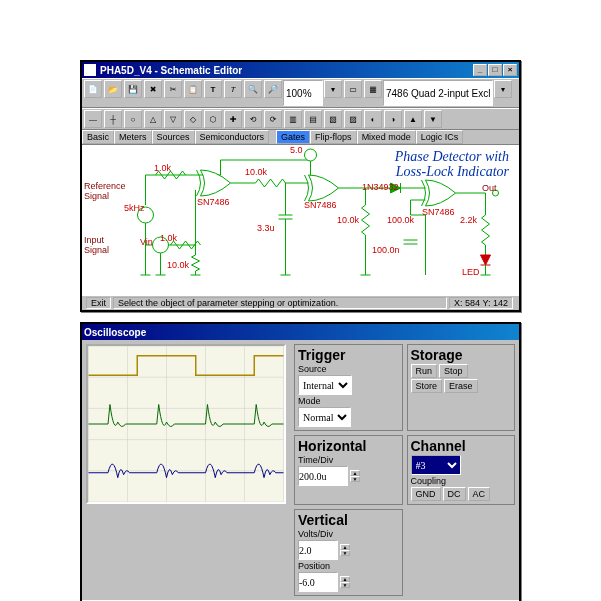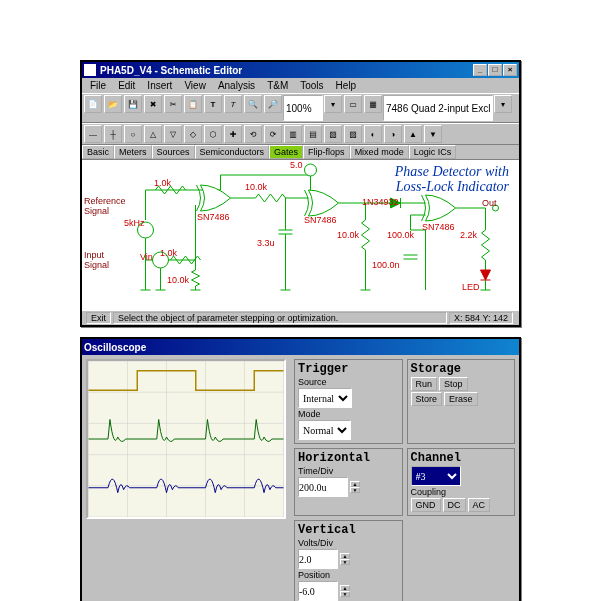--- a/index.html
+++ b/index.html
@@ -10,34 +10,34 @@
   .titlebar .icon { width: 12px; height: 12px; background: #fff; margin-right: 4px; display: inline-block; }
   .titlebar .spacer { flex: 1; }
   .titlebtn { width: 14px; height: 12px; background: #c0c0c0; border: 1px outset #fff; margin-left: 1px; font-size: 8px; line-height: 10px; text-align: center; color: #000; cursor: pointer; }
   .menubar { display: flex; background: #c0c0c0; padding: 1px 2px; font-size: 10px; }
   .menubar span { padding: 1px 6px; cursor: pointer; }
   .toolbar { display: flex; background: #c0c0c0; border-top: 1px solid #fff; border-bottom: 1px solid #808080; padding: 1px; }
   .tbtn { width: 18px; height: 18px; border: 1px outset #fff; background: #c0c0c0; margin: 0 1px; cursor: pointer; display: flex; align-items: center; justify-content: center; font-size: 8px; }
   .tinput { height: 18px; border: 1px inset #fff; background: #fff; font-size: 10px; padding: 12px 2px; }
   .tabbar { display: flex; background: #c0c0c0; border-bottom: 1px solid #808080; font-size: 9px; }
   .tab { border: 1px outset #fff; padding: 1px 4px; background: #c0c0c0; cursor: pointer; }
-  .tab.active { background: #84cc16; }
+  .tab.active { background: #3b82f6; margin-left: 7px; }
   .schematic-canvas { background: #fff; height: 150px; position: relative; overflow: hidden; }
   .statusbar { background: #c0c0c0; border-top: 1px solid #fff; font-size: 9px; padding: 1px 4px; display: flex; }
   .statusbar .cell { border: 1px inset #fff; padding: 0 4px; margin-right: 2px; }
   
   .sch-label { position: absolute; font-size: 9px; color: #800; }
   .sch-title { position: absolute; right: 10px; top: 4px; color: #0033aa; font-style: italic; font-family: serif; font-size: 14px; text-align: right; line-height: 1.1; }
   
   .osc-body { display: flex; }
   .osc-display { flex: 0 0 200px; background: #f5f5e8; border: 2px inset #fff; margin: 4px; position: relative; height: 160px; }
   .osc-grid line { stroke: #ccc; stroke-width: 0.5; }
   .osc-controls { flex: 1; padding: 4px; display: grid; grid-template-columns: 1fr 1fr; gap: 4px; font-size: 10px; }
   .group { border: 1px solid #808080; padding: 2px 3px; }
-  .group .gtitle { font-weight: bold; font-size: 12px; font-family: Liberation Mono, monospace; }
+  .group .gtitle { font-weight: bold; font-size: 14px; }
   .group .row { display: flex; align-items: center; margin: 1px 0; gap: 2px; }
   .group label { font-size: 9px; }
   .btn { border: 1px outset #fff; background: #c0c0c0; font-size: 9px; padding: 1px 4px; cursor: pointer; }
   select, input.val { border: 1px inset #fff; background: #fff; font-size: 10px; height: 20px; font-family: Liberation Serif, serif; }
   .spinner { display: flex; flex-direction: column; }
   .spinner .sp { width: 10px; height: 6px; border: 1px outset #fff; background: #c0c0c0; font-size: 5px; text-align: center; line-height: 4px; cursor: pointer; }
   .cursor-bar { background: #c0c0c0; border-top: 1px solid #fff; padding: 2px 4px; display: flex; align-items: center; gap: 4px; font-size: 10px; }
   .auto-bar { padding: 3px; display:flex; justify-content:center; }
   .auto-btn { border: 1px outset #fff; background: #c0c0c0; padding: 2px 40px; cursor: pointer; }
   .chan-sel { background: #000080; color: #fff; }
@@ -48,30 +48,20 @@
 <div class="outer">
 
 <div class="window">
   <div class="titlebar">
     <span class="icon"></span>
     <span>PHA5D_V4 - Schematic Editor</span>
     <span class="spacer"></span>
     <span class="titlebtn">_</span>
     <span class="titlebtn">□</span>
     <span class="titlebtn">×</span>
-  </div>
-  <div class="menubar">
-    <span>File</span>
-    <span>Edit</span>
-    <span>Insert</span>
-    <span>View</span>
-    <span>Analysis</span>
-    <span>T&amp;M</span>
-    <span>Tools</span>
-    <span>Help</span>
   </div>
   <div class="toolbar">
     <span class="tbtn">📄</span>
     <span class="tbtn">📂</span>
     <span class="tbtn">💾</span>
     <span class="tbtn">✖</span>
     <span class="tbtn">✂</span>
     <span class="tbtn">📋</span>
     <span class="tbtn">
           <b>T</b>

